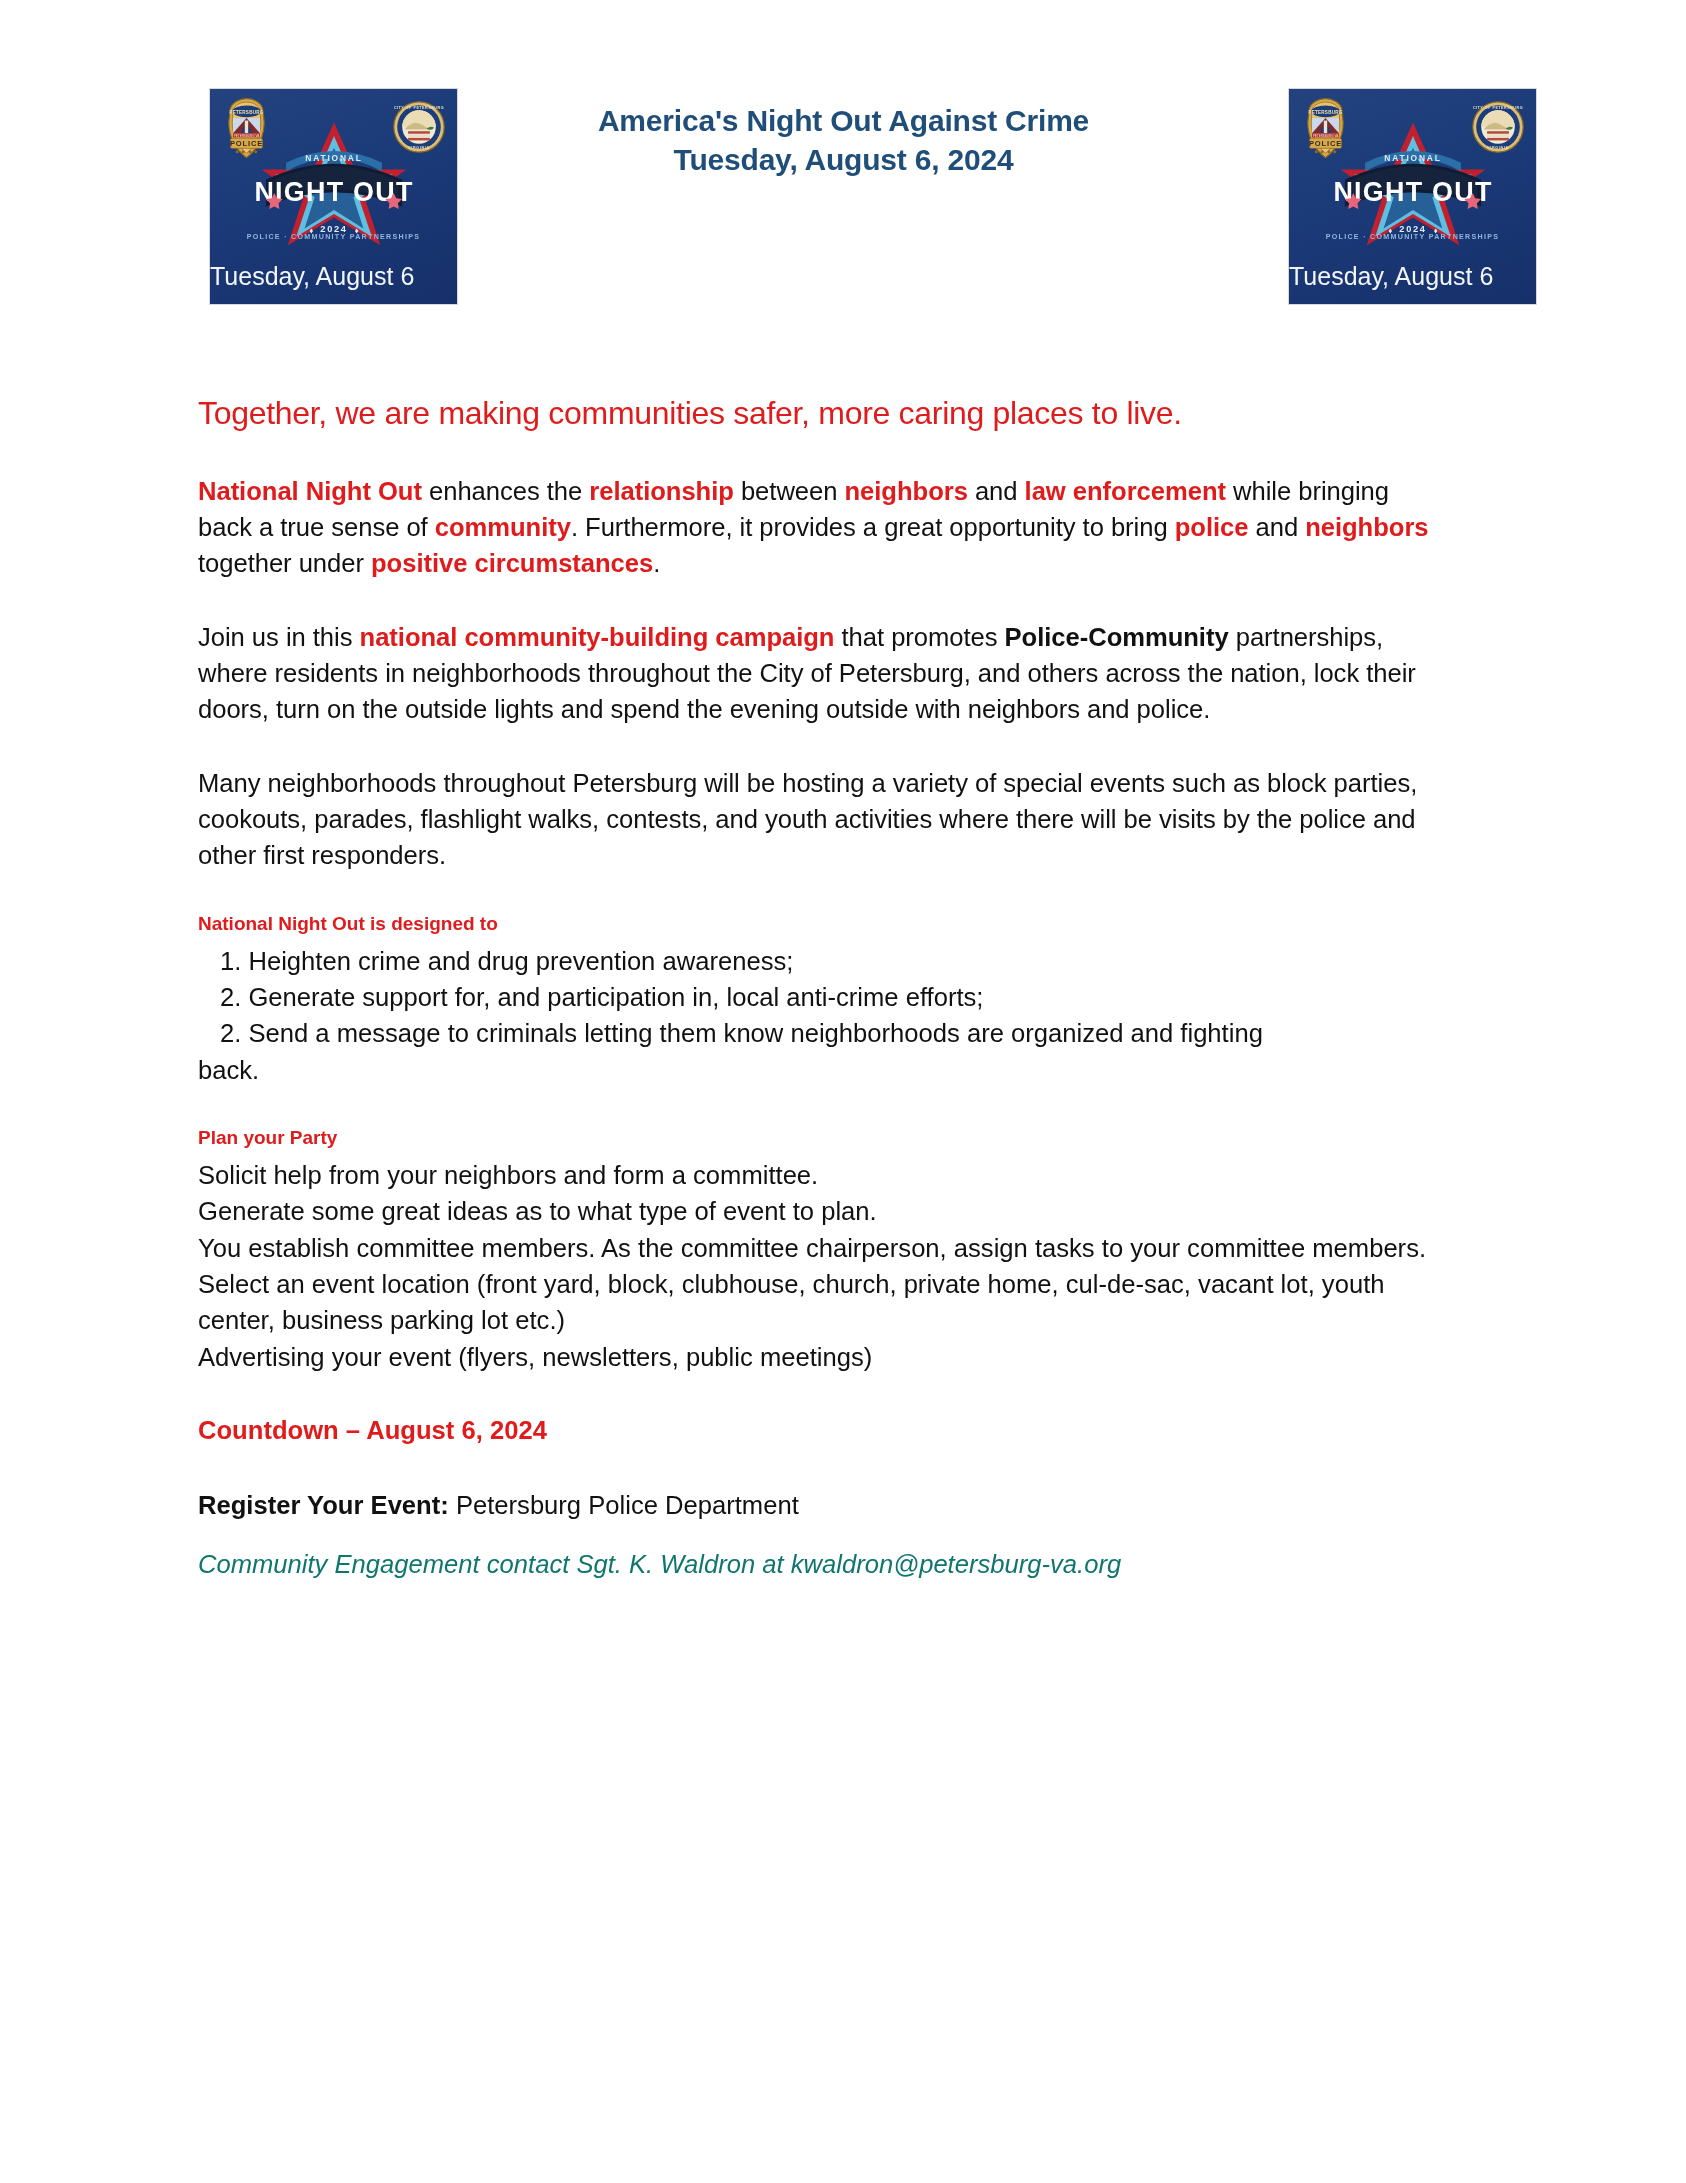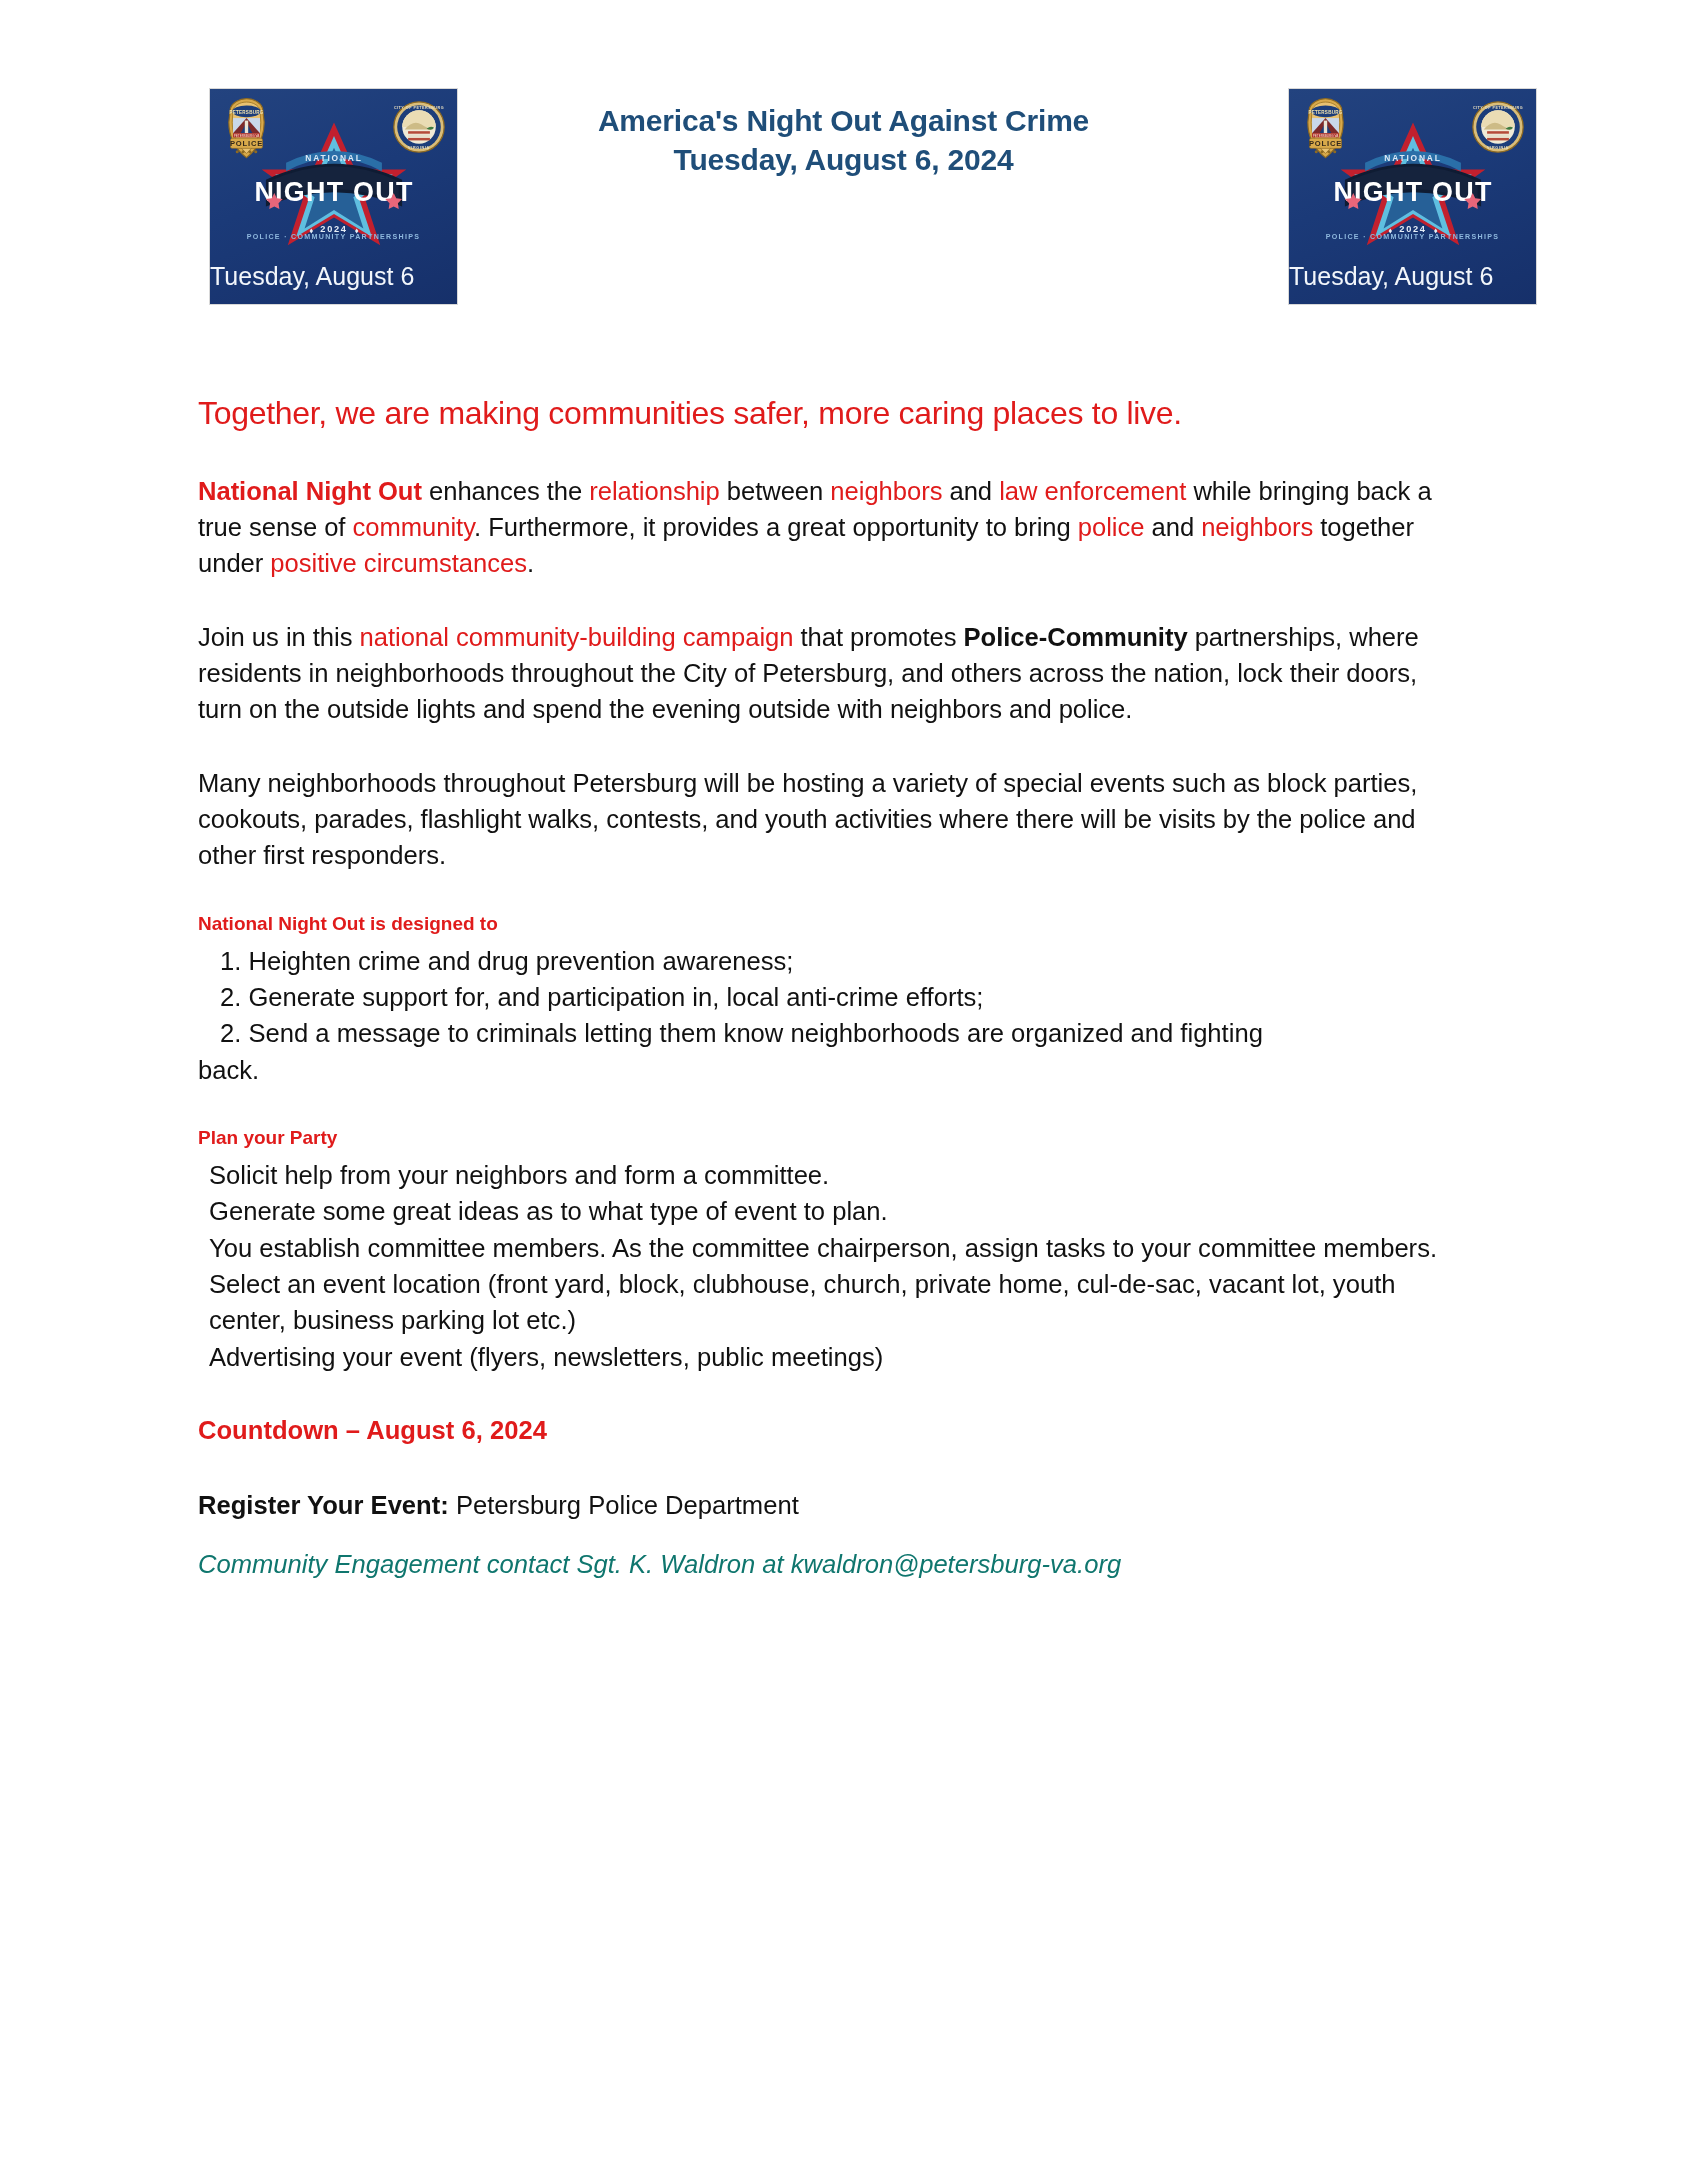--- a/index.html
+++ b/index.html
@@ -111,21 +111,21 @@
     font-weight: 400;
     letter-spacing: -0.3px;
   }
   p.para {
     margin: 0 0 37px 0;
     font-size: 25.6px;
     line-height: 1.42;
     color: #111111;
     letter-spacing: -0.04px;
   }
-  .red  { color: #e01b1b; }
+  .red  { color: #e01b1b; font-weight: bold; }
   .redb { color: #e01b1b; font-weight: bold; }
   .blk-b { font-weight: bold; color: #111111; }
 
   h3.sec-head {
     margin: 0 0 5px 0;
     font-size: 19px;
     font-weight: bold;
     color: #e01b1b;
     line-height: 1.42;
   }
@@ -134,21 +134,21 @@
     font-size: 25.6px;
     line-height: 1.42;
     color: #111111;
   }
   .numlist .li {
     text-indent: 22px;
   }
   .numlist .wrapline { text-indent: 0; }
 
   .plainlist {
-    margin: 0 0 37px 11px;
+    margin: 0 0 37px 0;
     font-size: 25.6px;
     line-height: 1.42;
     color: #111111;
   }
   .plainlist div { margin: 0; }
 
   .countdown {
     margin: 0 0 39px 0;
     font-size: 25.6px;
     font-weight: bold;

